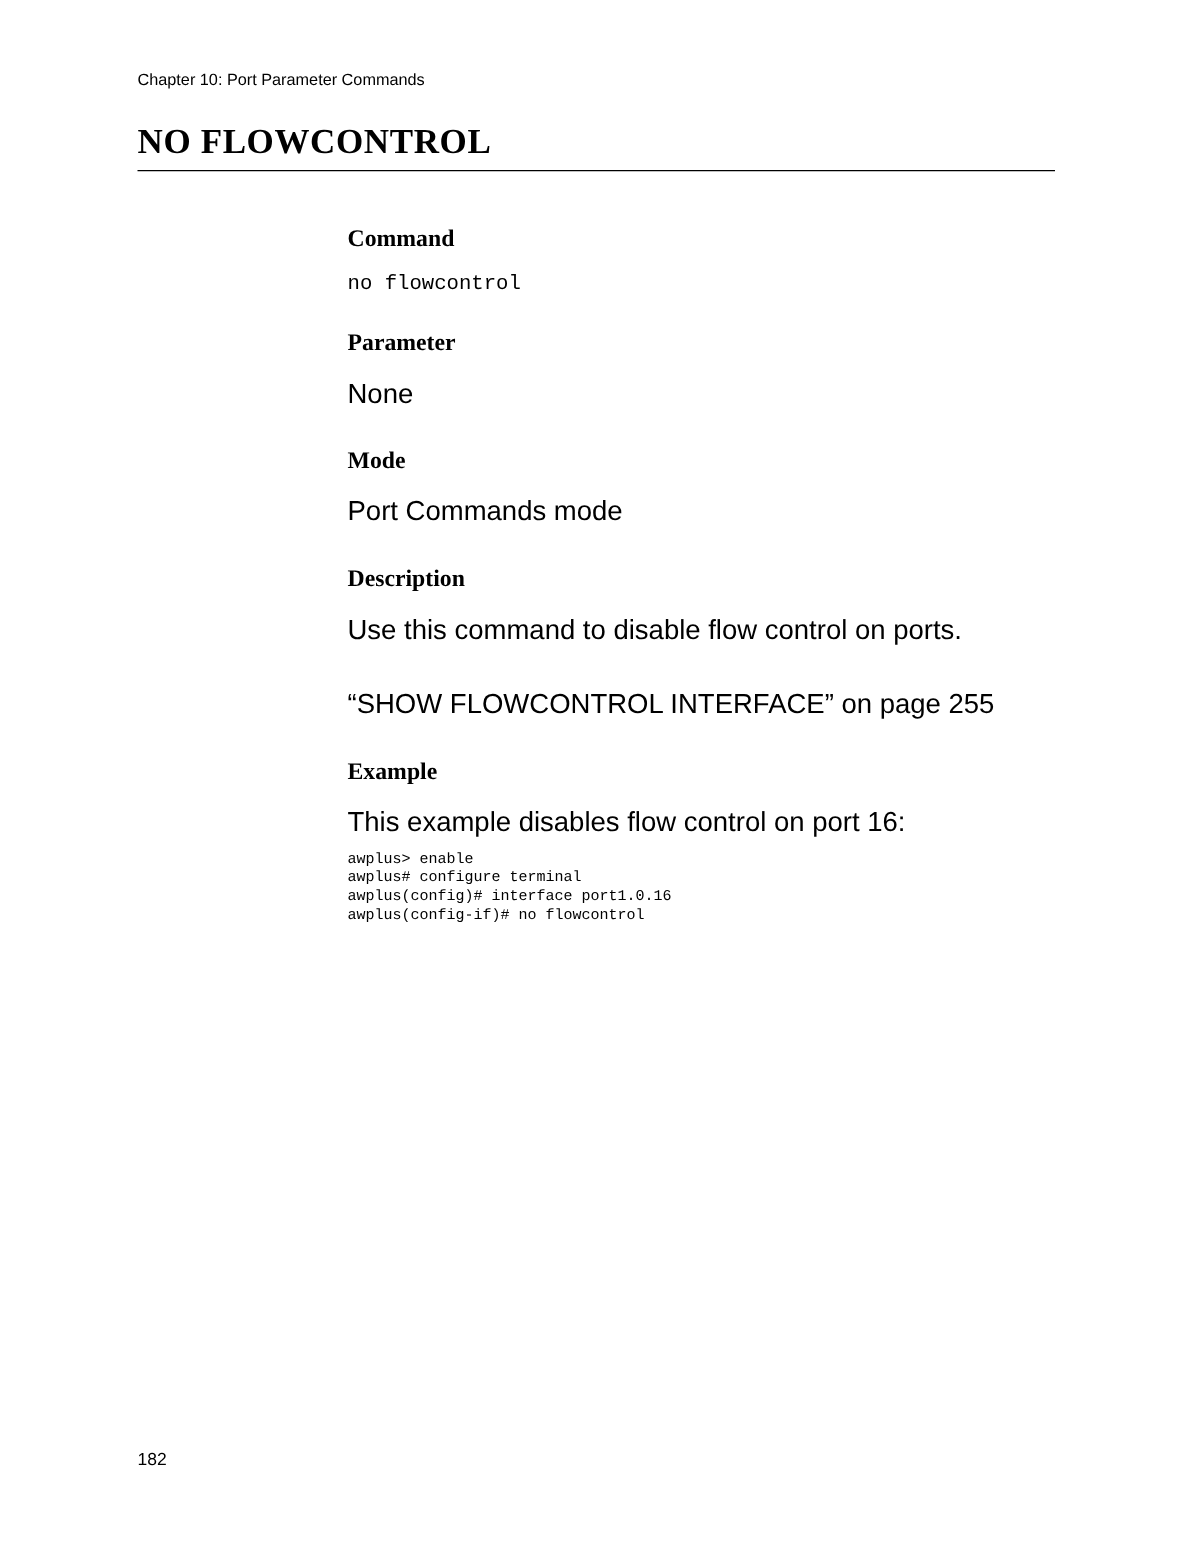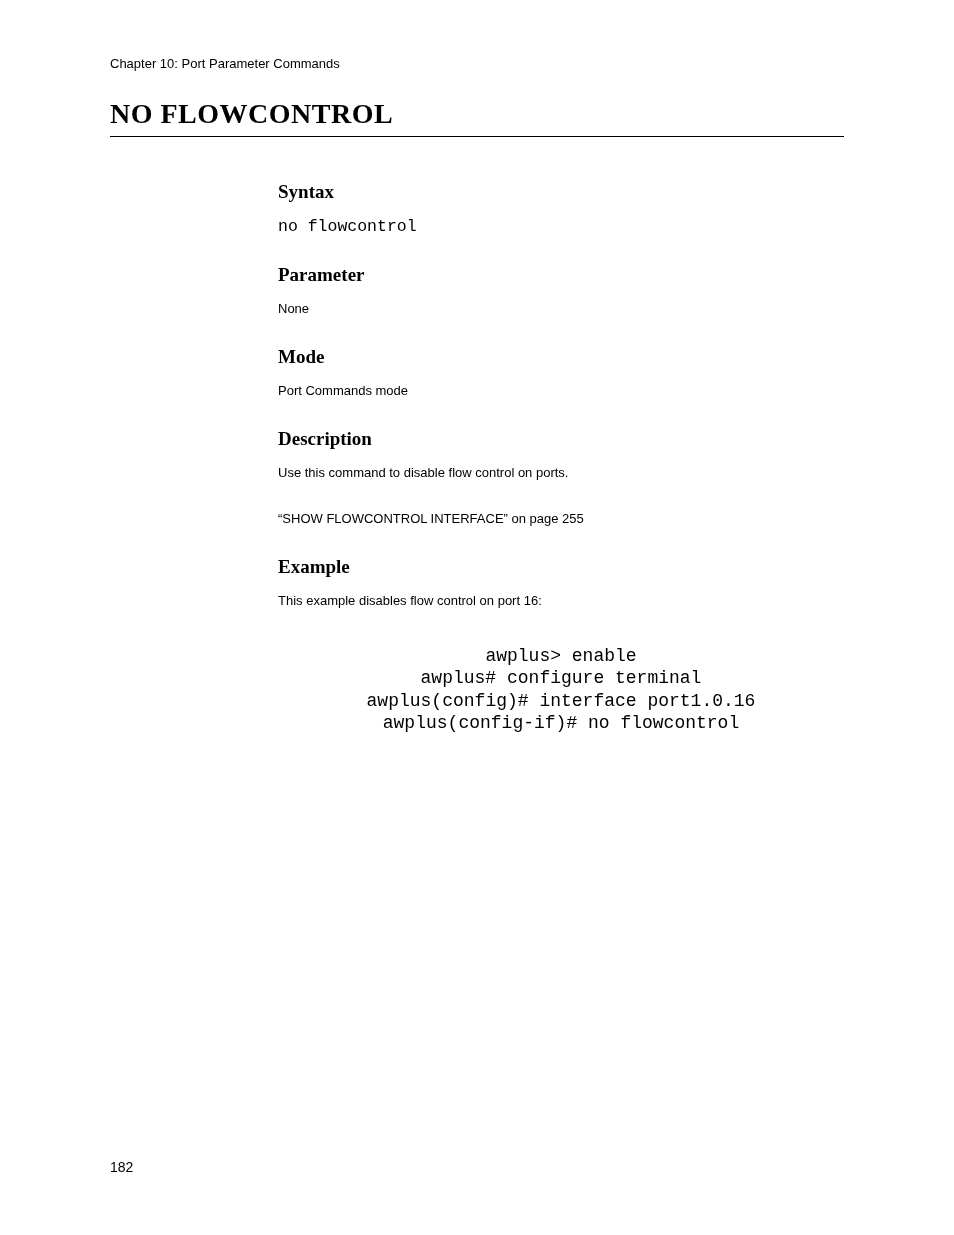--- a/index.html
+++ b/index.html
@@ -38,37 +38,36 @@
       margin-left: 168px;
     }
     .section-heading {
       font-family: "Times New Roman", Times, serif;
       font-size: 19px;
       font-weight: bold;
       margin-bottom: 14px;
     }
     .body-text {
       font-family: Arial, Helvetica, sans-serif;
-      font-size: 13px;
+      font-size: 22px;
       line-height: 1.4;
       margin-bottom: 2px;
     }
     .mono-text {
       font-family: "Courier New", Courier, monospace;
       font-size: 16.5px;
       line-height: 1.25;
       white-space: pre;
     }
     .code-block {
       font-family: "Courier New", Courier, monospace;
-      font-size: 18px;
+      font-size: 12px;
       line-height: 1.25;
       white-space: pre;
-      margin-top: 34px;
-      text-align: center;
+      margin-top: 6px;
     }
     .page-number {
       position: absolute;
       bottom: 60px;
       left: 110px;
       font-family: Arial, Helvetica, sans-serif;
       font-size: 14px;
     }
     .gap {
       height: 26px;
@@ -78,21 +77,21 @@
 <body>
 
 <div class="page">
 
   <div class="chapter-header">Chapter 10: Port Parameter Commands</div>
 
   <div class="title">NO FLOWCONTROL</div>
 
   <div class="content">
 
-    <div class="section-heading">Syntax</div>
+    <div class="section-heading">Command</div>
     <div class="mono-text">no flowcontrol</div>
 
     <div class="gap"></div>
 
     <div class="section-heading">Parameter</div>
     <div class="body-text">None</div>
 
     <div class="gap"></div>
 
     <div class="section-heading">Mode</div>

